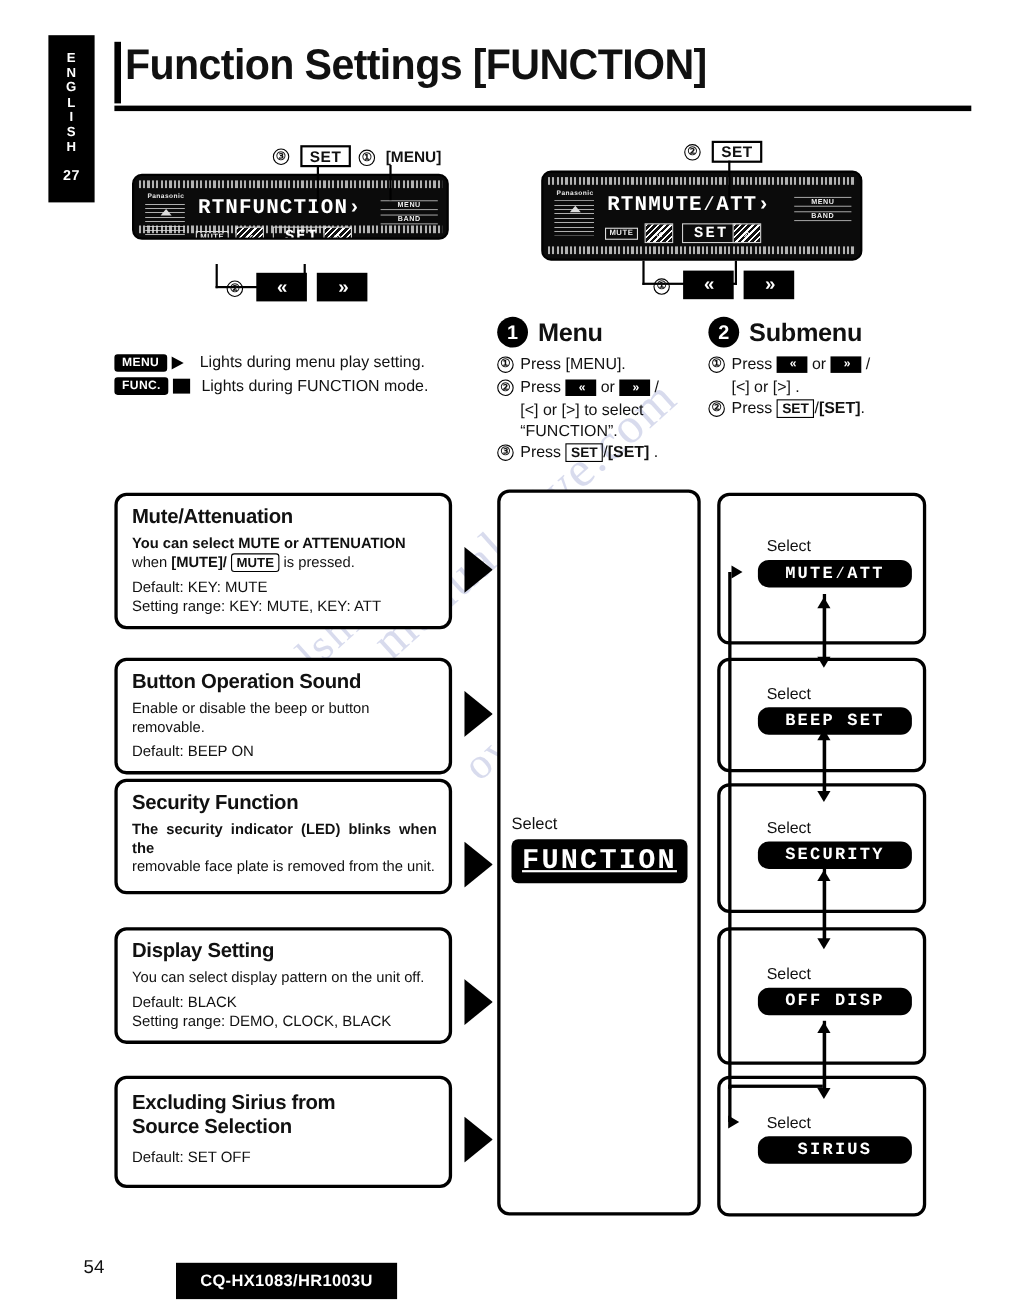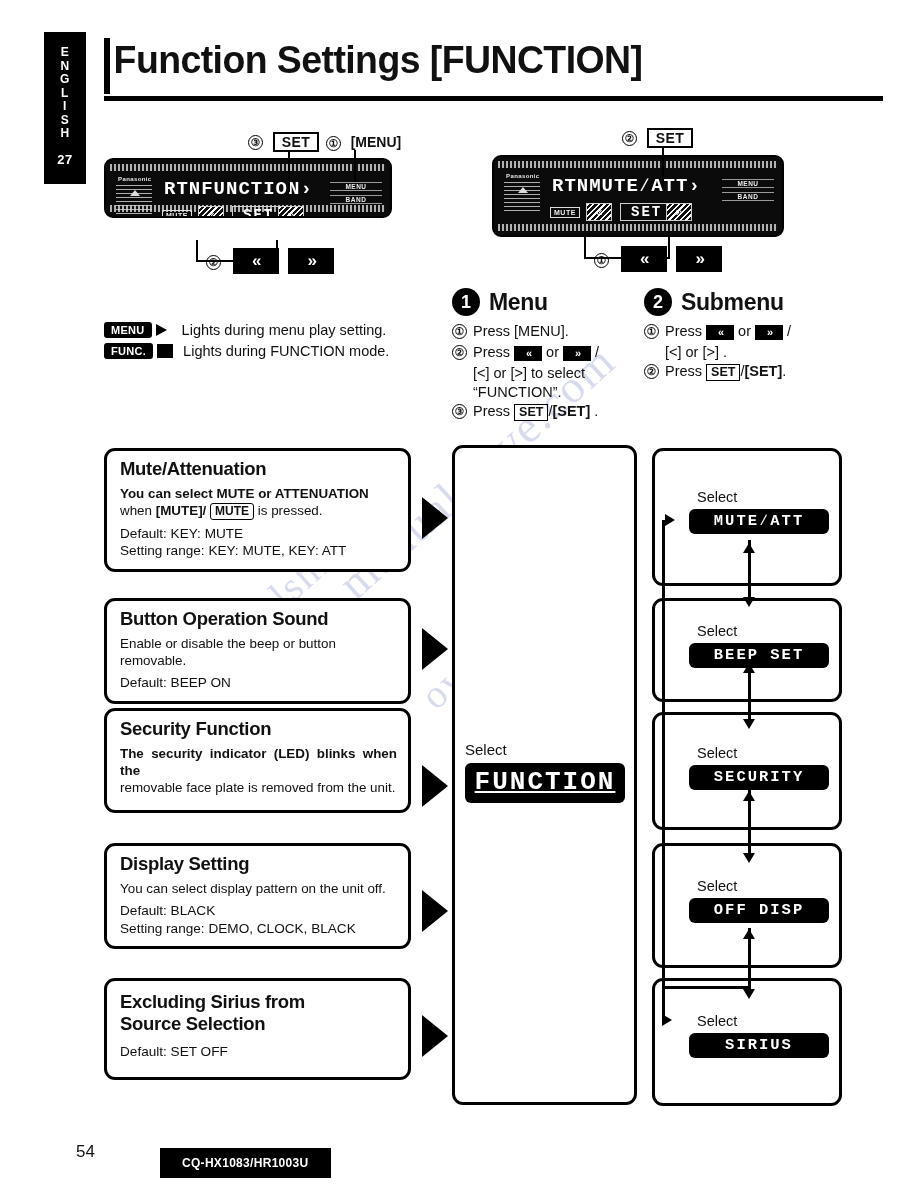--- a/index.html
+++ b/index.html
@@ -64,21 +64,21 @@
   }
 
   
   .device {
     position: absolute;
     background: #0b0b0b;
     border-radius: 9px;
     border: 2px solid #000;
     overflow: hidden;
   }
-  .dev-left  { left: 104px; top: 158px; width: 288px; height: 60px; }
+  .dev-left  { left: 120px; top: 158px; width: 288px; height: 60px; }
   .dev-right { left: 492px; top: 155px; width: 292px; height: 82px; }
   .dev-strip-top, .dev-strip-bot {
     position: absolute; left: 4px; right: 4px; height: 7px;
     background: repeating-linear-gradient(90deg,#cfcfcf 0 2px,#111 2px 4px);
     opacity:.85;
   }
   .dev-strip-top { top: 4px; }
   .dev-strip-bot { bottom: 4px; }
   .brand {
     position: absolute; left: 12px; top: 16px;
@@ -247,21 +247,21 @@
   }
 
   
   .rbox {
     position: absolute; left: 652px; width: 190px;
     border: 3px solid #000; border-radius: 11px; background: #fff; z-index: 3;
   }
   .rbox .sel { position: absolute; left: 42px; top: 38px; font-size: 14.5px; }
   .rbox .lcd-sm {
     position: absolute; left: 34px; top: 58px; width: 140px;
-    font-size: 15.5px; padding: 3px 0 4px 0;
+    font-size: 15.5px; padding: 3px 0 4px 0; border-radius: 10px;
   }
   .rb-mute   { top: 448px; height: 138px; }
   .rb-beep   { top: 598px; height: 104px; }
   .rb-sec    { top: 712px; height: 118px; }
   .rb-disp   { top: 843px; height: 125px; }
   .rb-sirius { top: 978px; height: 128px; }
 
   
   .vconn { position: absolute; background: #000; width: 3px; z-index: 4; }
   .arrow-up::before, .arrow-dn::before {
@@ -279,21 +279,21 @@
   }
 
   
   .footer-page {
     position: absolute; left: 76px; top: 1142px;
     font-size: 17px; z-index: 3;
   }
   .footer-model {
     position: absolute; left: 160px; top: 1148px;
     background: #000; color: #fff;
-    font-size: 12px; font-weight: bold; letter-spacing: .3px;
+    font-size: 15px; font-weight: bold; letter-spacing: .3px;
     padding: 8px 22px; z-index: 3;
   }
 </style>
 </head>
 <body>
 
 <div class="page">
 
   <div class="watermark">
     <div class="wm-a">manualshive.com</div>

